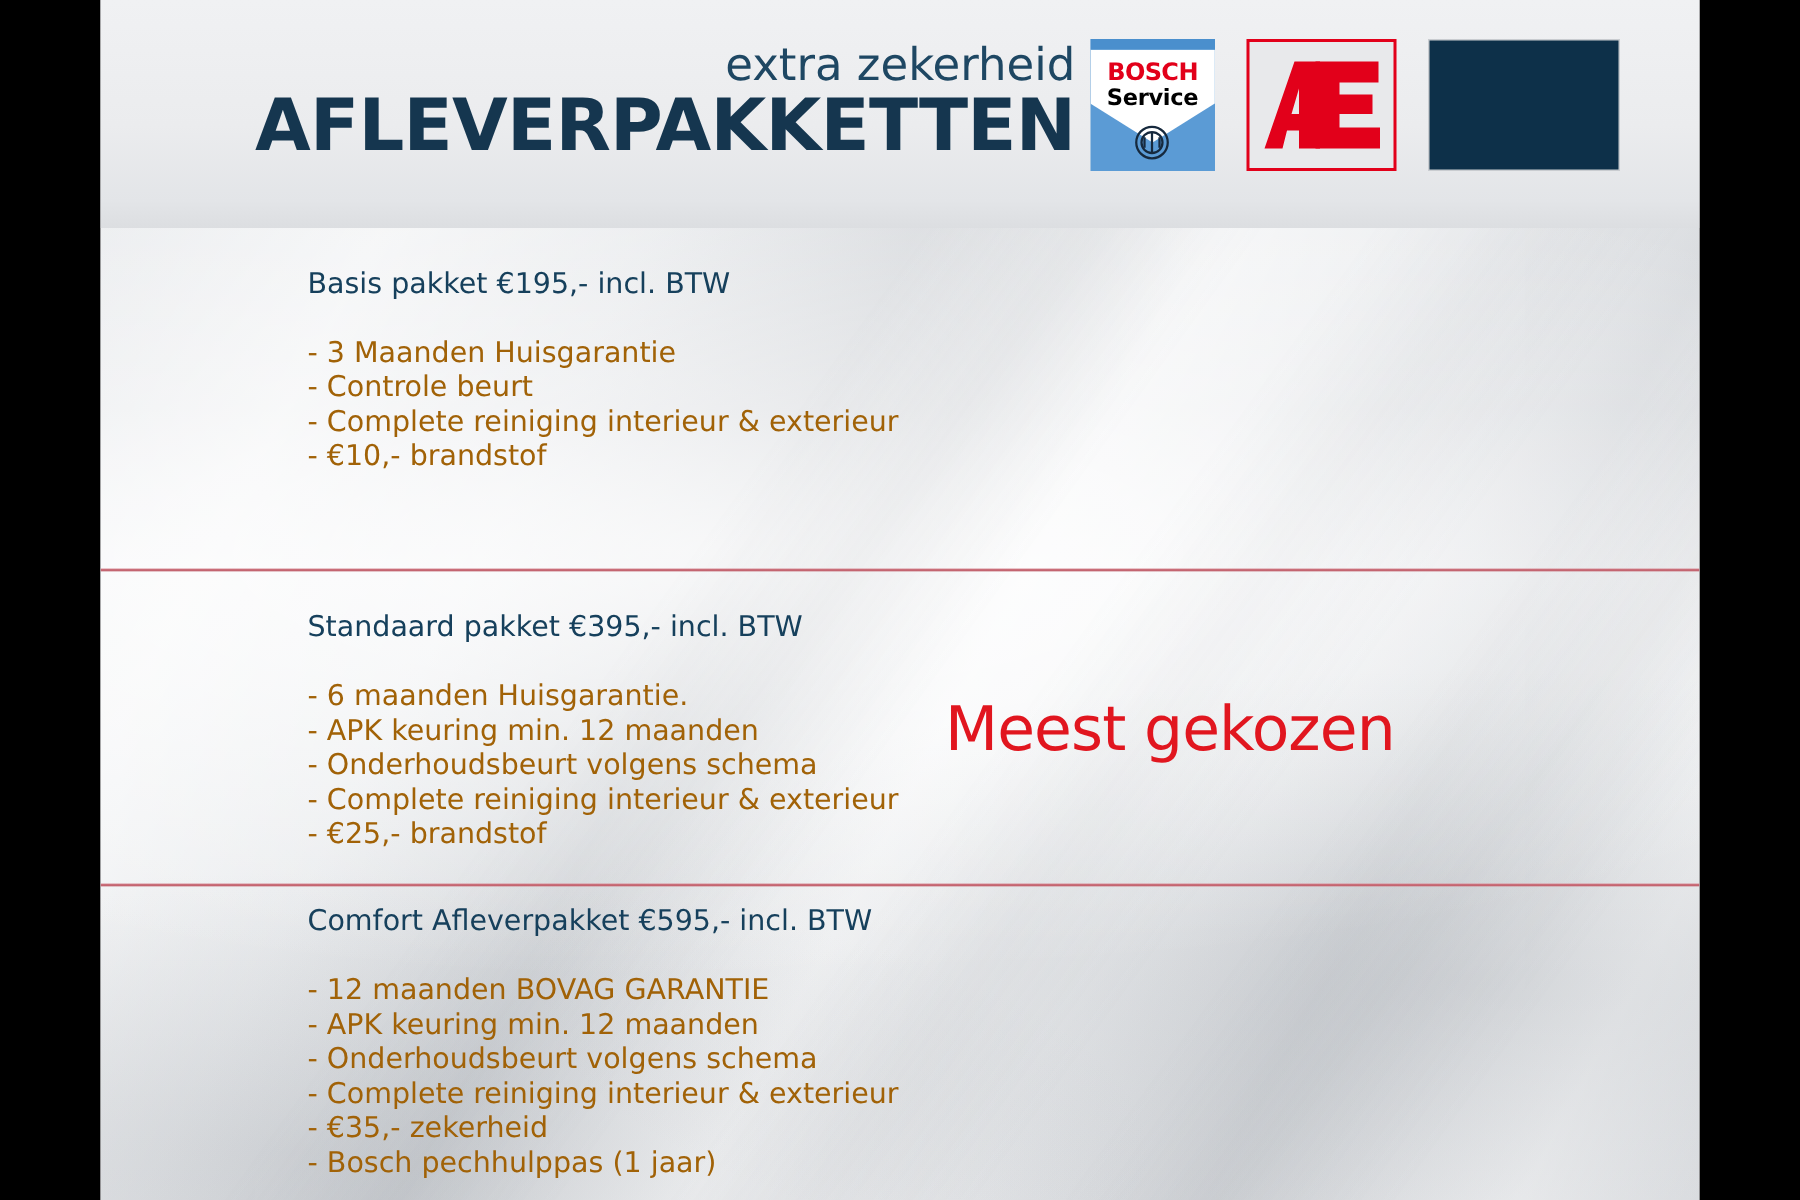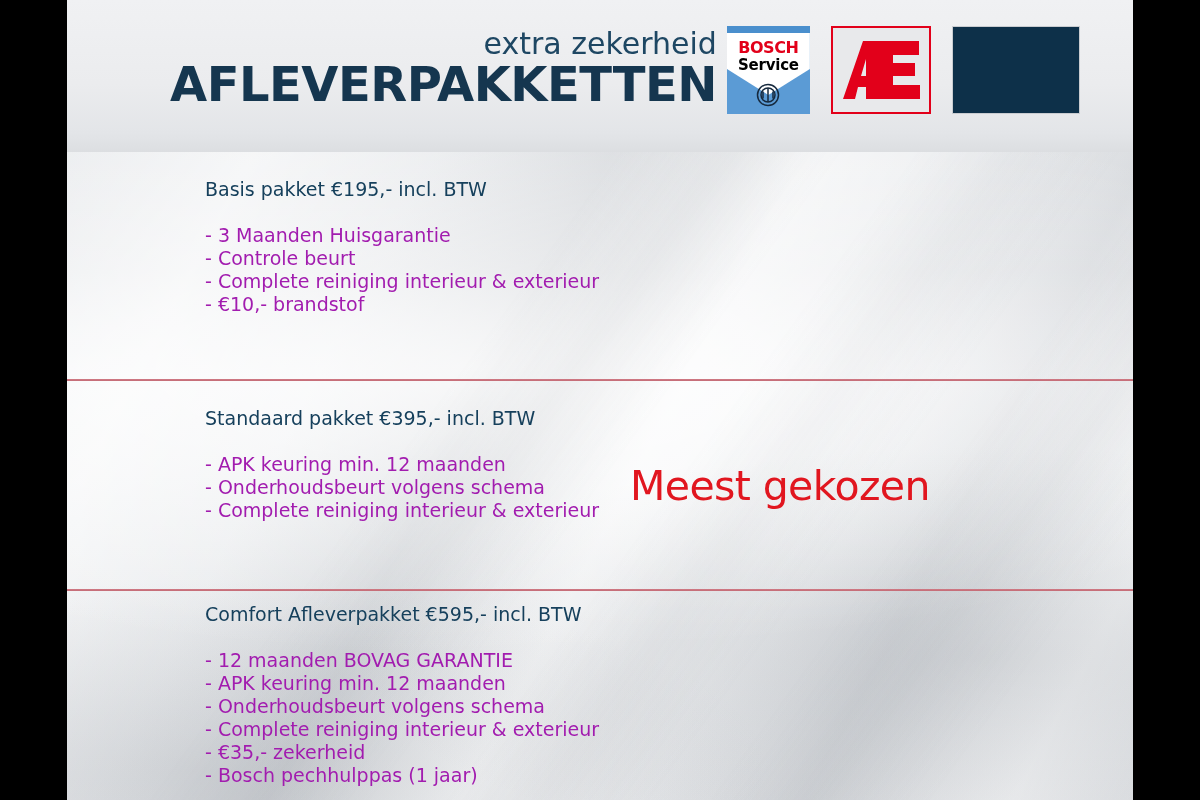--- a/index.html
+++ b/index.html
@@ -190,21 +190,21 @@
     color:#16405c;
     line-height:1.25;
     white-space:nowrap;
   }
   .pkg-list {
     margin-top:22px;
     list-style:none;
   }
   .pkg-list li {
     font-size:19px;
-    color:#a21caf;
+    color:#a16207;
     line-height:22px;
     margin-bottom:1px;
     white-space:nowrap;
   }
 
   
   #badge {
     position:absolute;
     left:563px; top:85px;
     font-size:41px;
@@ -275,23 +275,25 @@
         </ul>
       </div>
     </div>
 
     <div class="divider" id="div-0"></div>
 
     <div class="section" id="sec-1">
       <div class="pkg-body">
         <div class="pkg-title">Standaard pakket €395,- incl. BTW</div>
         <ul class="pkg-list">
+          <li>- 6 maanden Huisgarantie.</li>
           <li>- APK keuring min. 12 maanden</li>
           <li>- Onderhoudsbeurt volgens schema</li>
           <li>- Complete reiniging interieur &amp; exterieur</li>
+          <li>- €25,- brandstof</li>
         </ul>
       </div>
       <div id="badge">Meest gekozen</div>
     </div>
 
     <div class="divider" id="div-1"></div>
 
     <div class="section" id="sec-2">
       <div class="pkg-body">
         <div class="pkg-title">Comfort Afleverpakket €595,- incl. BTW</div>

